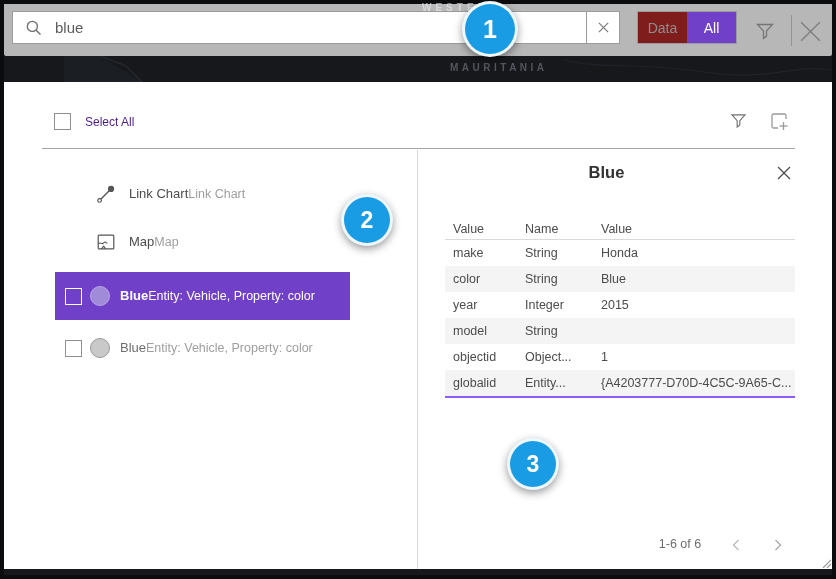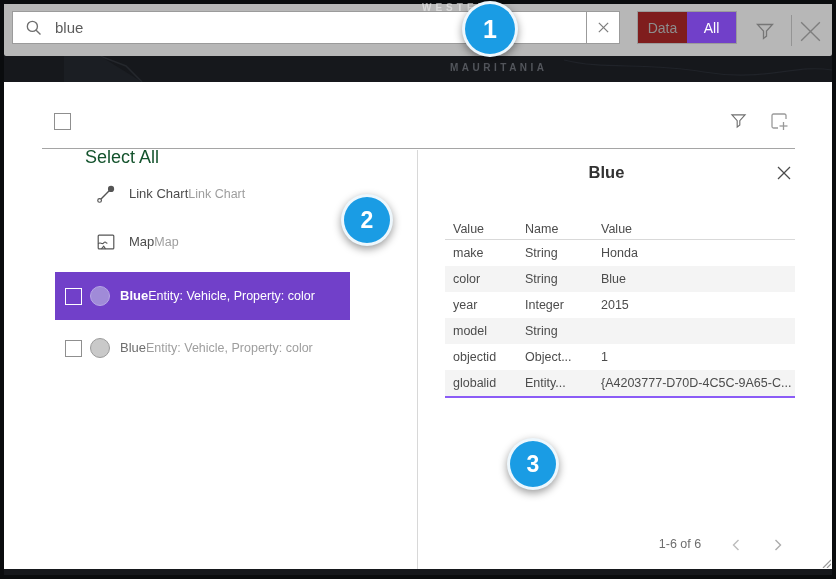--- a/index.html
+++ b/index.html
@@ -24,21 +24,21 @@
   
   .band{position:absolute;left:4px;width:828px;background:#16181c;overflow:hidden;}
   .band.top{top:56px;height:26px;}
   .band.bottom{top:569px;height:6px;}
   .country-label{position:absolute;left:446px;top:6px;font-size:10px;font-weight:bold;letter-spacing:3.5px;color:#53565c;}
   .band-deco{position:absolute;top:0;left:0;}
   
   .panel{position:absolute;left:4px;top:82px;width:828px;height:487px;background:#ffffff;}
   .checkbox{width:17px;height:17px;border:1px solid #8f8f8f;background:#fff;box-sizing:border-box;cursor:pointer;}
   .select-all-cb{position:absolute;left:50px;top:31px;}
-  .select-all-label{position:absolute;left:81px;top:33px;font-size:18px;color:#14532d;margin-top:32px;}
+  .select-all-label{position:absolute;left:81px;top:33px;font-size:12px;color:#4c1d95;}
   .panel-icon{position:absolute;cursor:pointer;}
   .header-divider{position:absolute;left:38px;top:66px;width:753px;height:1px;background:#a5a5a5;}
   .v-divider{position:absolute;left:413px;top:68px;width:1px;height:419px;background:#d8d8d8;}
   
   .results{position:absolute;left:51px;top:88px;width:295px;}
   .list-item{height:48px;display:flex;align-items:center;cursor:pointer;box-sizing:border-box;}
   .list-item .texts{display:flex;flex-direction:row;justify-content:center;line-height:16px;}
   .li-title{font-size:13px;color:#4c4c4c;}
   .li-sub{font-size:12.5px;color:#9e9e9e;}
   .doc-item{padding-left:40px;}

